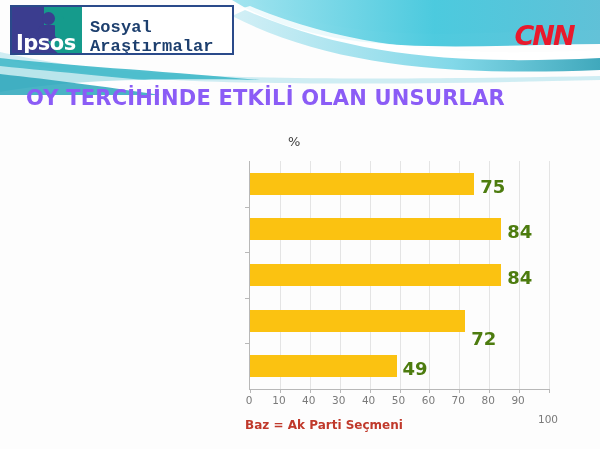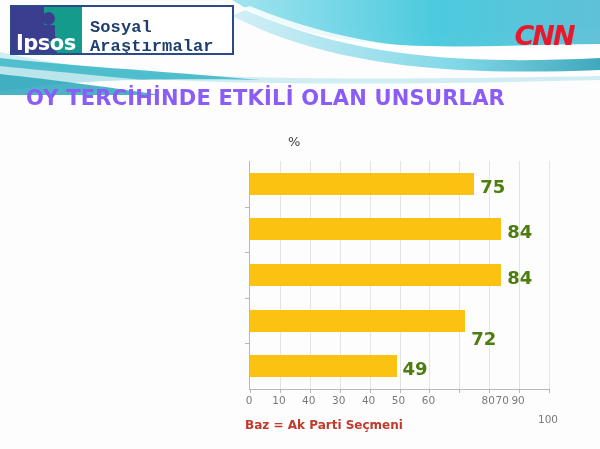--- a/index.html
+++ b/index.html
@@ -230,21 +230,21 @@
         <div class="rowtick" style="top: 182.4px;"></div>
       </div>
     <div class="xlabels" id="xlabels">
         <div class="xlab" style="left: 0px;">0</div>
         <div class="xlab" style="left: 29.9px;">10</div>
         <div class="xlab" style="left: 59.8px;">40</div>
         <div class="xlab" style="left: 89.7px;">30</div>
         <div class="xlab" style="left: 119.6px;">40</div>
         <div class="xlab" style="left: 149.5px;">50</div>
         <div class="xlab" style="left: 179.4px;">60</div>
-        <div class="xlab" style="left: 209.3px; margin-left: 44px;">70</div>
+        <div class="xlab" style="left: 209.3px;">70</div>
         <div class="xlab" style="left: 239.2px;">80</div>
         <div class="xlab" style="left: 269.1px;">90</div>
         <div class="xlab" style="left: 299px; margin-top: 19px;">100</div>
       </div>
   </div>
 
   <div class="footnote">Baz = Ak Parti Seçmeni</div>
 
 </div>
 

